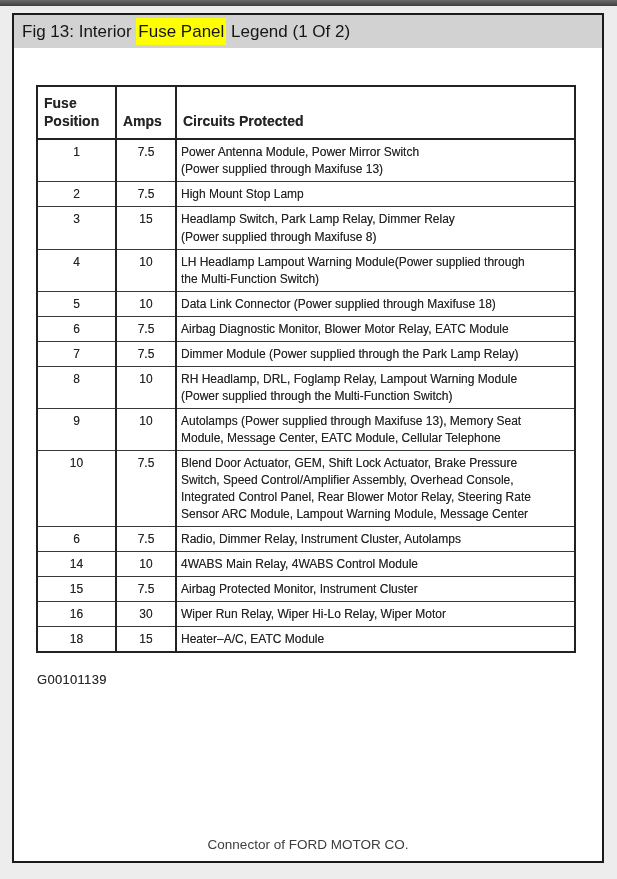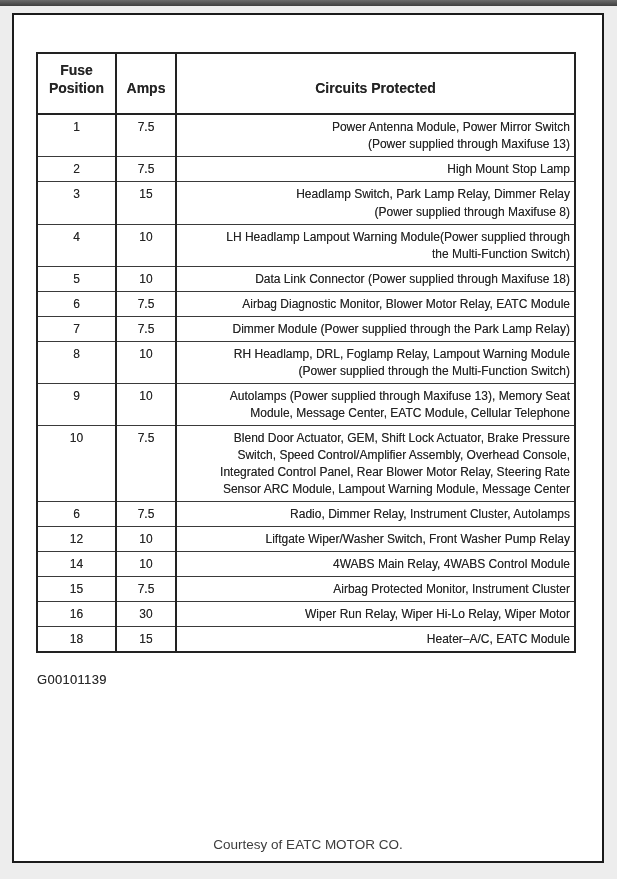--- a/index.html
+++ b/index.html
@@ -48,40 +48,40 @@
     border-collapse: collapse;
     width: 540px;
     border: 2px solid var(--table_border);
     color: #242424;
     text-shadow: 0 0 0.4px rgba(30,30,30,0.55);
   }
   table.fuse-table th {
     border: 2px solid var(--table_border);
     font-size: 14px;
     font-weight: bold;
-    text-align: center;
+    text-align: left;
     vertical-align: bottom;
     line-height: 1.3;
-    padding: 7px 6px 16px;
+    padding: 7px 6px 8px;
   }
   table.fuse-table td {
     border: 1.6px solid #3a3a3a;
     border-left: 2px solid var(--table_border);
     border-right: 2px solid var(--table_border);
     font-size: 12px;
     line-height: 1.42;
     vertical-align: top;
     padding: 4px 4px 3px;
   }
   td.cell-position, td.cell-amps { text-align: center; width: 79px; }
   td.cell-amps { width: 60px; }
   col.c-position { width: 79px; }
   col.c-amps { width: 60px; }
   td.cell-circuits {
-    text-align: right;
+    text-align: left;
     padding-left: 9px;
     white-space: pre-line;
   }
   .figure-id {
     margin: 19px 0 0 1px;
     font-size: 13px;
     letter-spacing: 0.3px;
     color: #2a2a2a;
     text-shadow: 0 0 0.4px rgba(30,30,30,0.5);
   }
@@ -93,20 +93,23 @@
     color: #3d3d3d;
   }
 </style>
 </head>
 <body>
 
 <div class="top-bar"></div>
 
 <div class="frame">
 
+  <div class="title-bar">
+    <span><span>Fig 13: Interior </span><mark>Fuse Panel</mark><span> Legend (1 Of 2)</span></span>
+  </div>
 
   <div class="content">
     <table class="fuse-table">
       <colgroup>
         <col class="c-position">
           <col class="c-amps">
           <col>
       </colgroup>
       <thead>
         <tr>
@@ -173,25 +176,20 @@
 Switch, Speed Control/Amplifier Assembly, Overhead Console,
 Integrated Control Panel, Rear Blower Motor Relay, Steering Rate
 Sensor ARC Module, Lampout Warning Module, Message Center</td>
           </tr>
         <tr>
             <td class="cell-position">6</td>
             <td class="cell-amps">7.5</td>
             <td class="cell-circuits">Radio, Dimmer Relay, Instrument Cluster, Autolamps</td>
           </tr>
         <tr>
-            <td class="cell-position">12</td>
-            <td class="cell-amps">10</td>
-            <td class="cell-circuits">Liftgate Wiper/Washer Switch, Front Washer Pump Relay</td>
-          </tr>
-        <tr>
             <td class="cell-position">14</td>
             <td class="cell-amps">10</td>
             <td class="cell-circuits">4WABS Main Relay, 4WABS Control Module</td>
           </tr>
         <tr>
             <td class="cell-position">15</td>
             <td class="cell-amps">7.5</td>
             <td class="cell-circuits">Airbag Protected Monitor, Instrument Cluster</td>
           </tr>
         <tr>
@@ -203,14 +201,14 @@
             <td class="cell-position">18</td>
             <td class="cell-amps">15</td>
             <td class="cell-circuits">Heater–A/C, EATC Module</td>
           </tr>
       </tbody>
     </table>
 
     <div class="figure-id">G00101139</div>
   </div>
 
-  <div class="courtesy">Courtesy of EATC MOTOR CO.</div>
+  <div class="courtesy">Connector of FORD MOTOR CO.</div>
 </div>
 
 </body></html>

